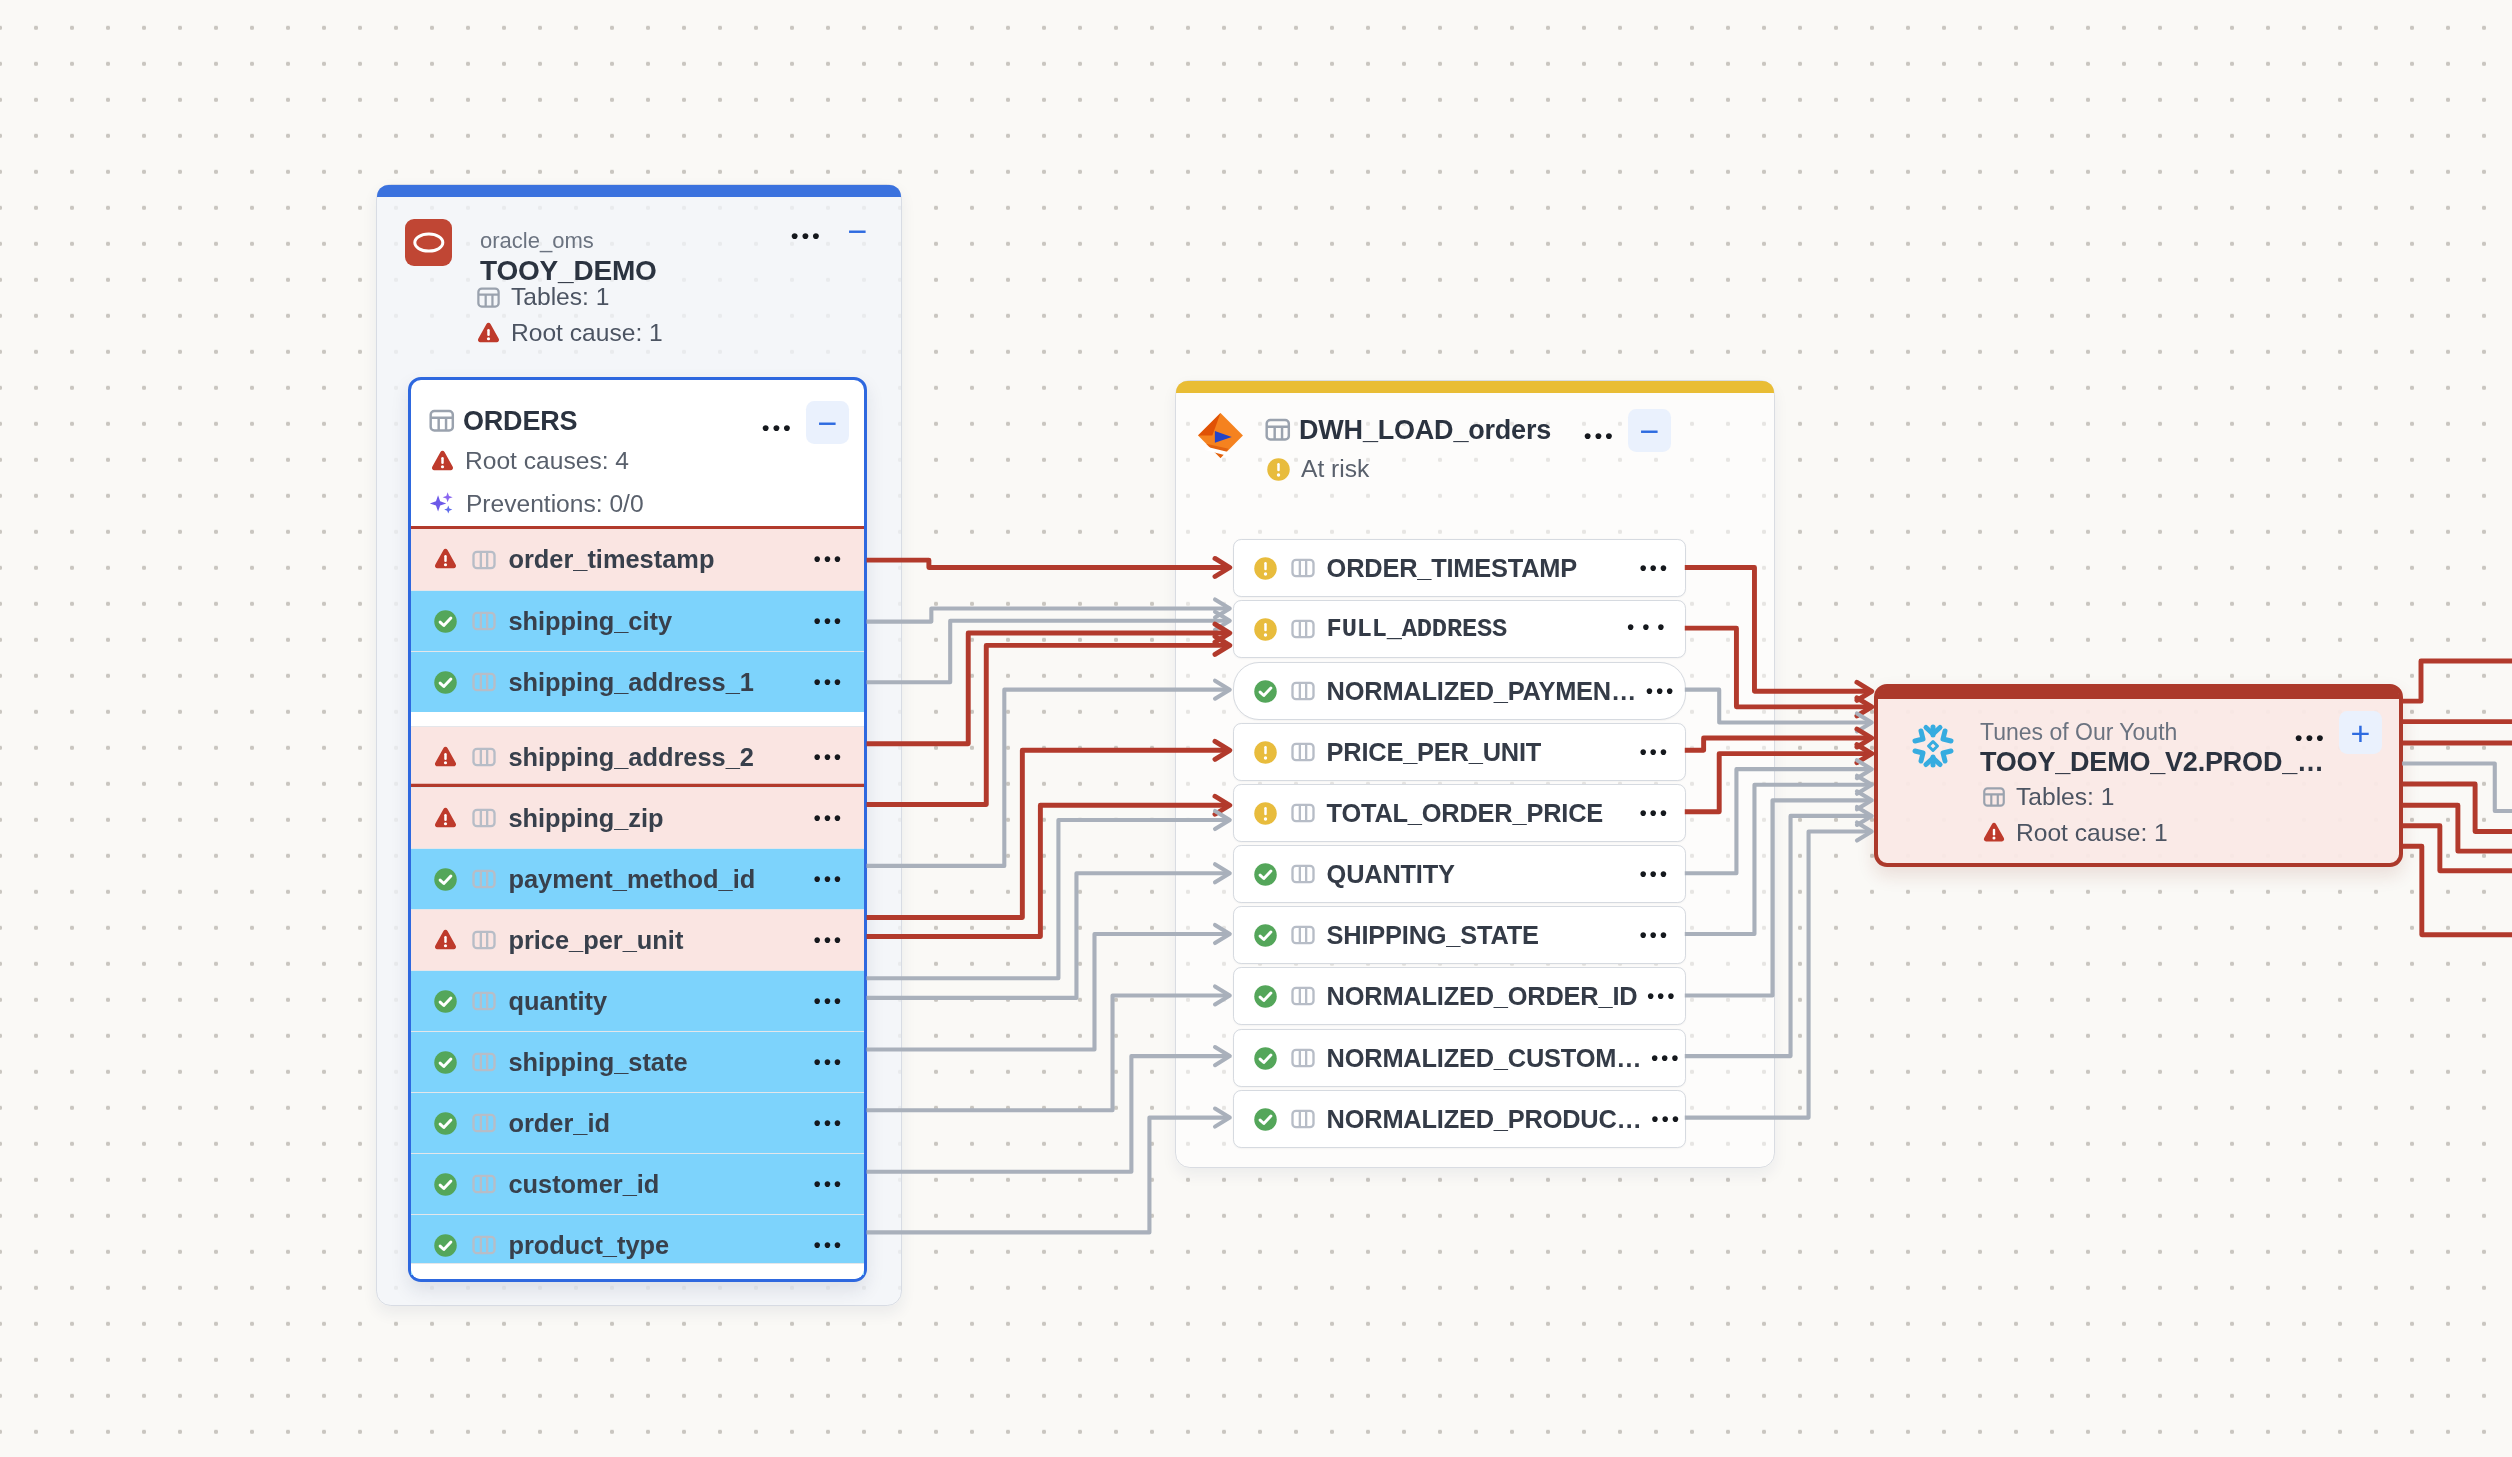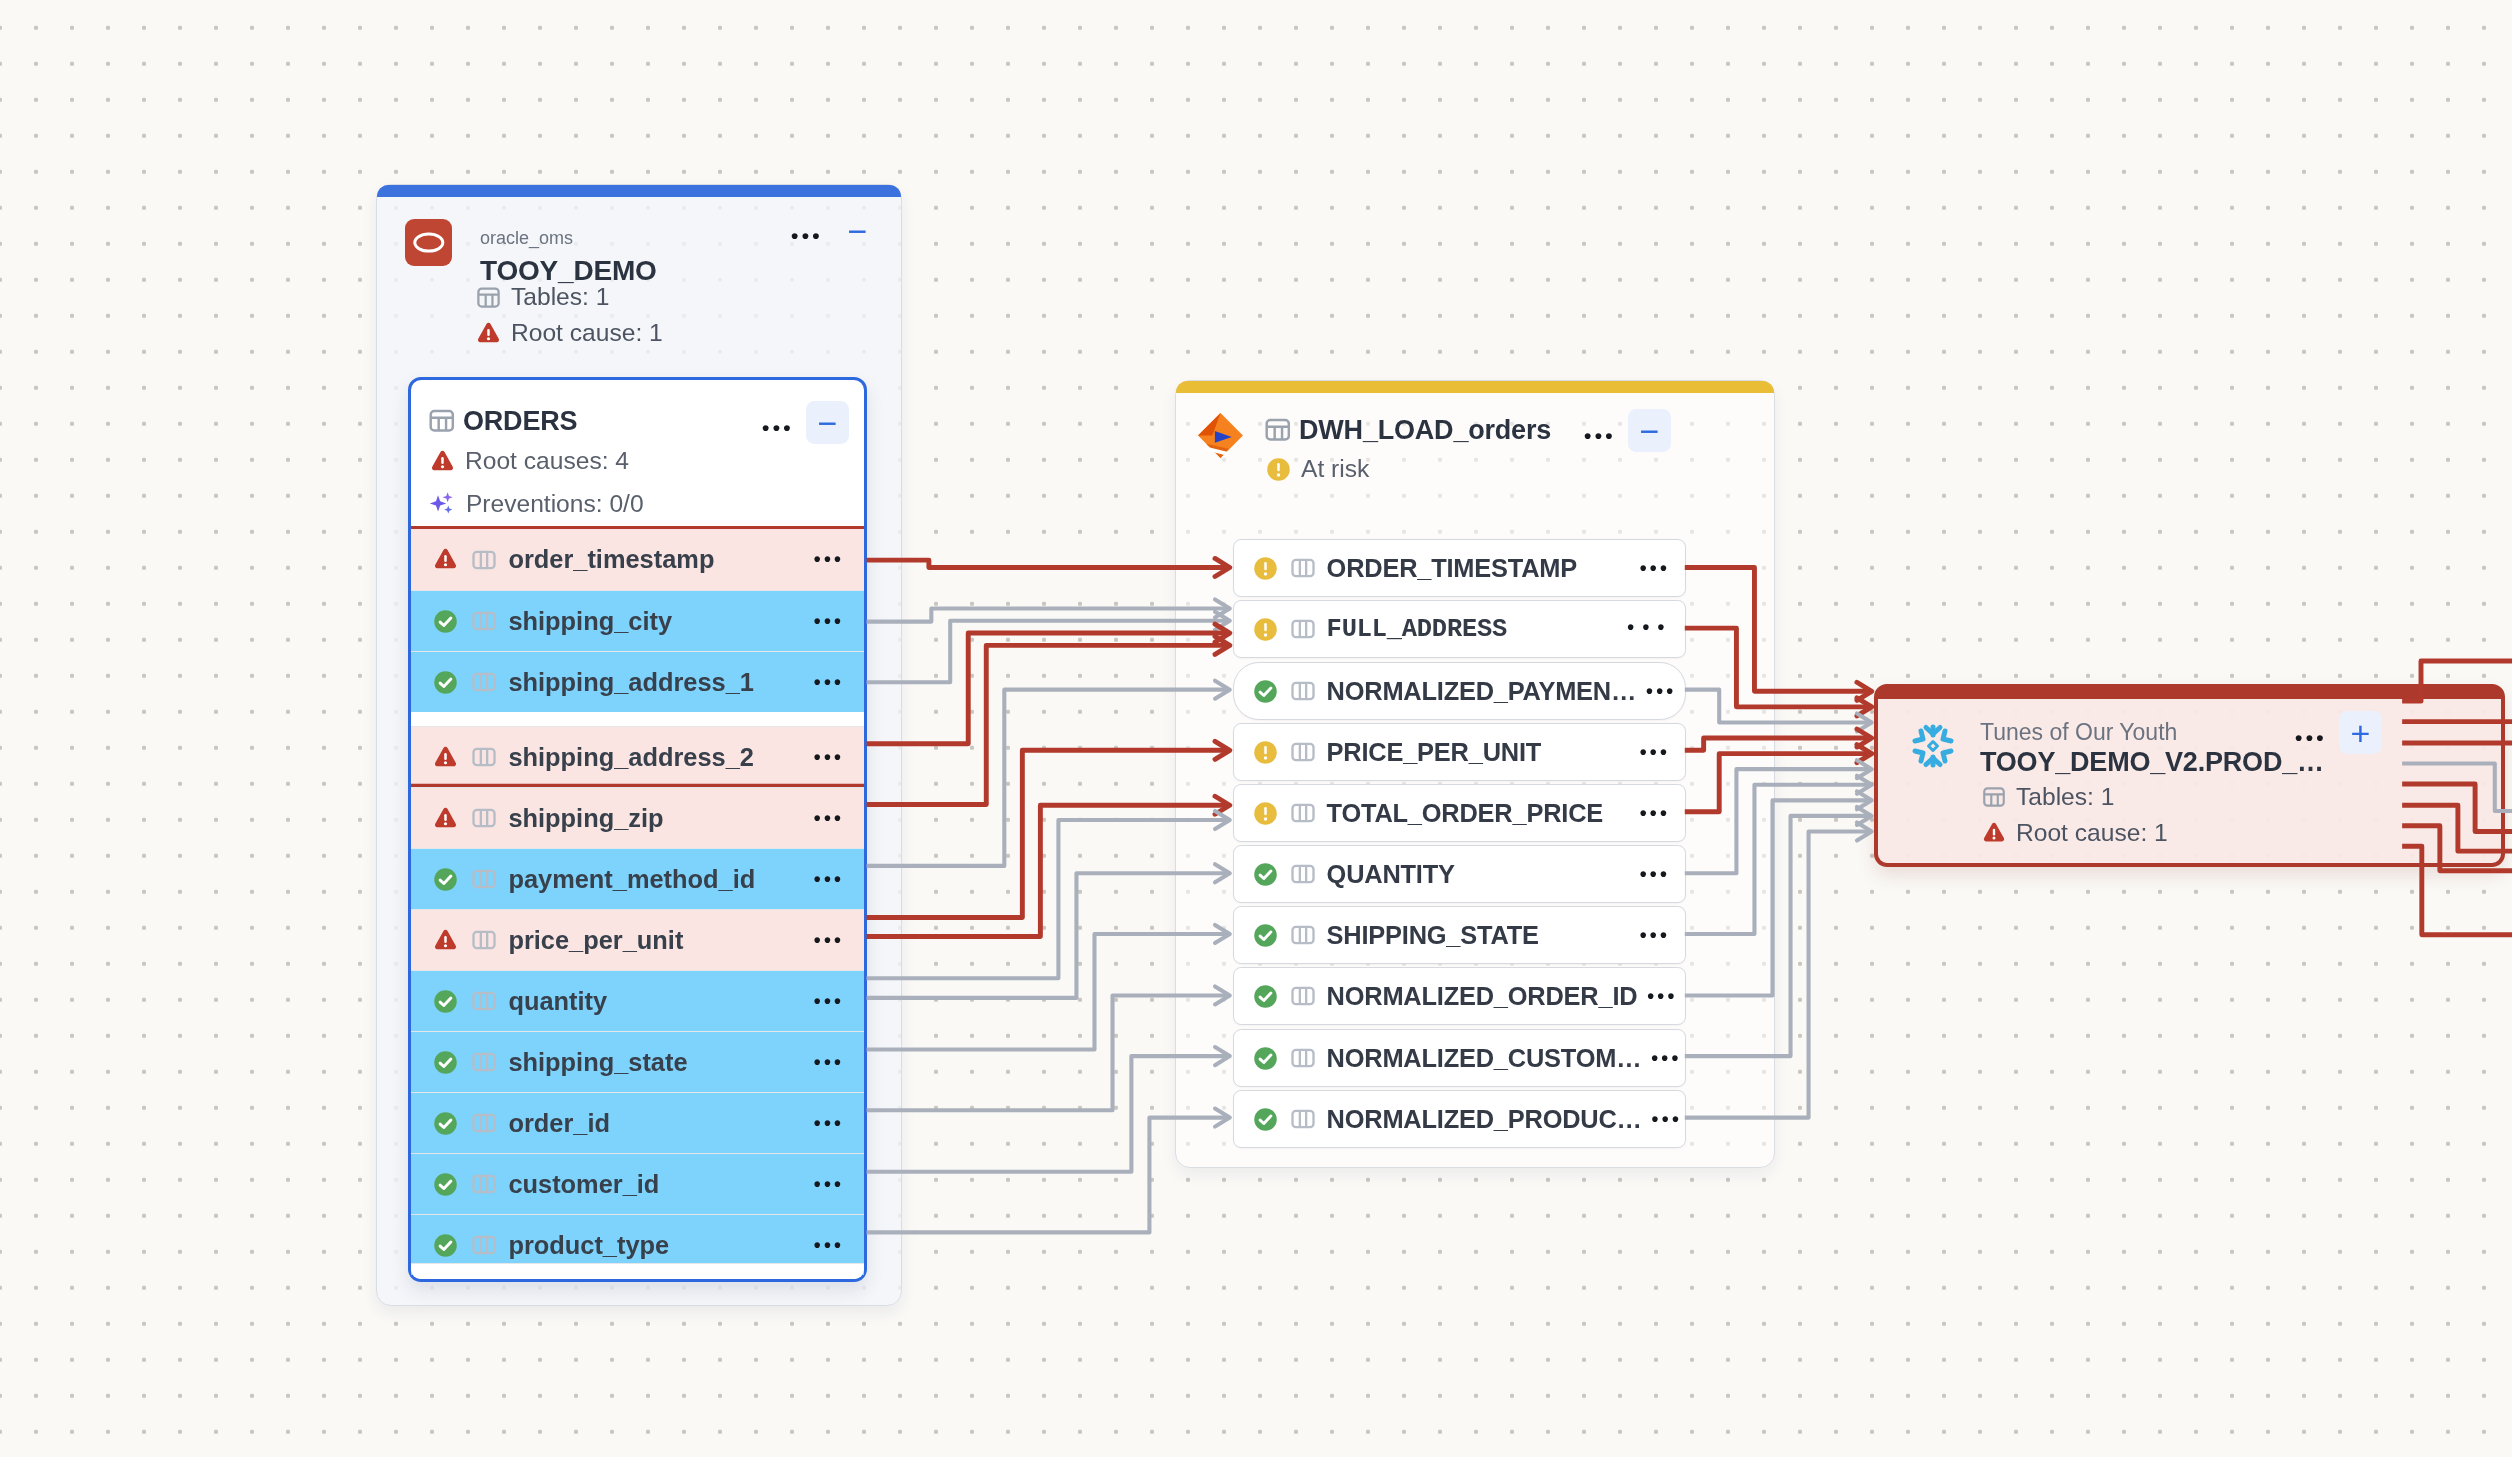--- a/index.html
+++ b/index.html
@@ -18,21 +18,21 @@
   
   .oracle-panel{
     left:376px;top:184px;width:526px;height:1122px;
     background:rgba(242,245,250,.78);
     border:1.6px solid #D8DCE4;
     box-shadow:0 6.6px 14.8px rgba(25,40,80,.07);
   }
   .oracle-panel .topbar{background:#3B72DE;}
   .ora-icon{position:absolute;left:28px;top:34px;width:47px;height:47px;background:#C04634;border-radius:9px;}
   .ora-icon i{position:absolute;left:50%;top:50%;transform:translate(-50%,-50%);width:25.4px;height:14.8px;border:3.7px solid #fff;border-radius:50%;}
-  .conn-label{position:absolute;font-size:18px;color:#6B7380;}
+  .conn-label{position:absolute;font-size:22px;color:#6B7380;}
   .panel-title{position:absolute;font-size:28px;font-weight:700;color:#2B3340;letter-spacing:-0.2px;}
   .meta{position:absolute;display:flex;align-items:center;gap:9px;font-size:24.6px;color:#4C5462;text-align:right;}
   .menu-dots{position:absolute;font-size:21px;letter-spacing:3.3px;color:#15181D;font-weight:700;cursor:pointer;}
   .collapse-btn{position:absolute;width:43px;height:43px;border-radius:8.2px;display:flex;align-items:center;justify-content:center;
     color:#2E6BE0;font-size:34px;font-weight:400;cursor:pointer;line-height:1;}
   .btn-bg{background:#EAF1FD;}
 
   
   .orders-card{
     position:absolute;left:408px;top:377px;width:459px;height:905px;z-index:3;box-sizing:border-box;
@@ -60,21 +60,21 @@
   .dwh-panel .topbar{background:#E9BD35;}
   .drow{position:absolute;left:57px;width:453px;height:58px;box-sizing:border-box;
     background:#fff;border:1.2px solid #D6DAE0;border-radius:8.2px;
     display:flex;align-items:center;gap:9.8px;padding-left:18px;
     font-size:25.4px;font-weight:700;color:#343B47;cursor:pointer;letter-spacing:-0.2px;
     box-shadow:0 0.8px 1.6px rgba(0,0,0,.04);}
   .drow .menu-dots{position:static;margin-left:auto;margin-right:14.8px;font-size:19.7px;}
 
   
   .snow-panel{
-    left:1874px;top:684px;width:631px;height:183px;
+    left:1874px;top:684px;width:529px;height:183px;
     background:rgba(250,233,230,.94);
     border:4.1px solid #AC392B;border-radius:13px;
     box-shadow:0 8.2px 18px rgba(120,30,20,.12);
   }
   .snow-panel .topbar{height:10.7px;background:#AC392B;border-radius:6.6px 6.6px 0 0;}
 
   
   .ic{flex:none;display:block;}
   .abs{position:absolute;}
   .gray-ic{color:#9AA2AE;}

